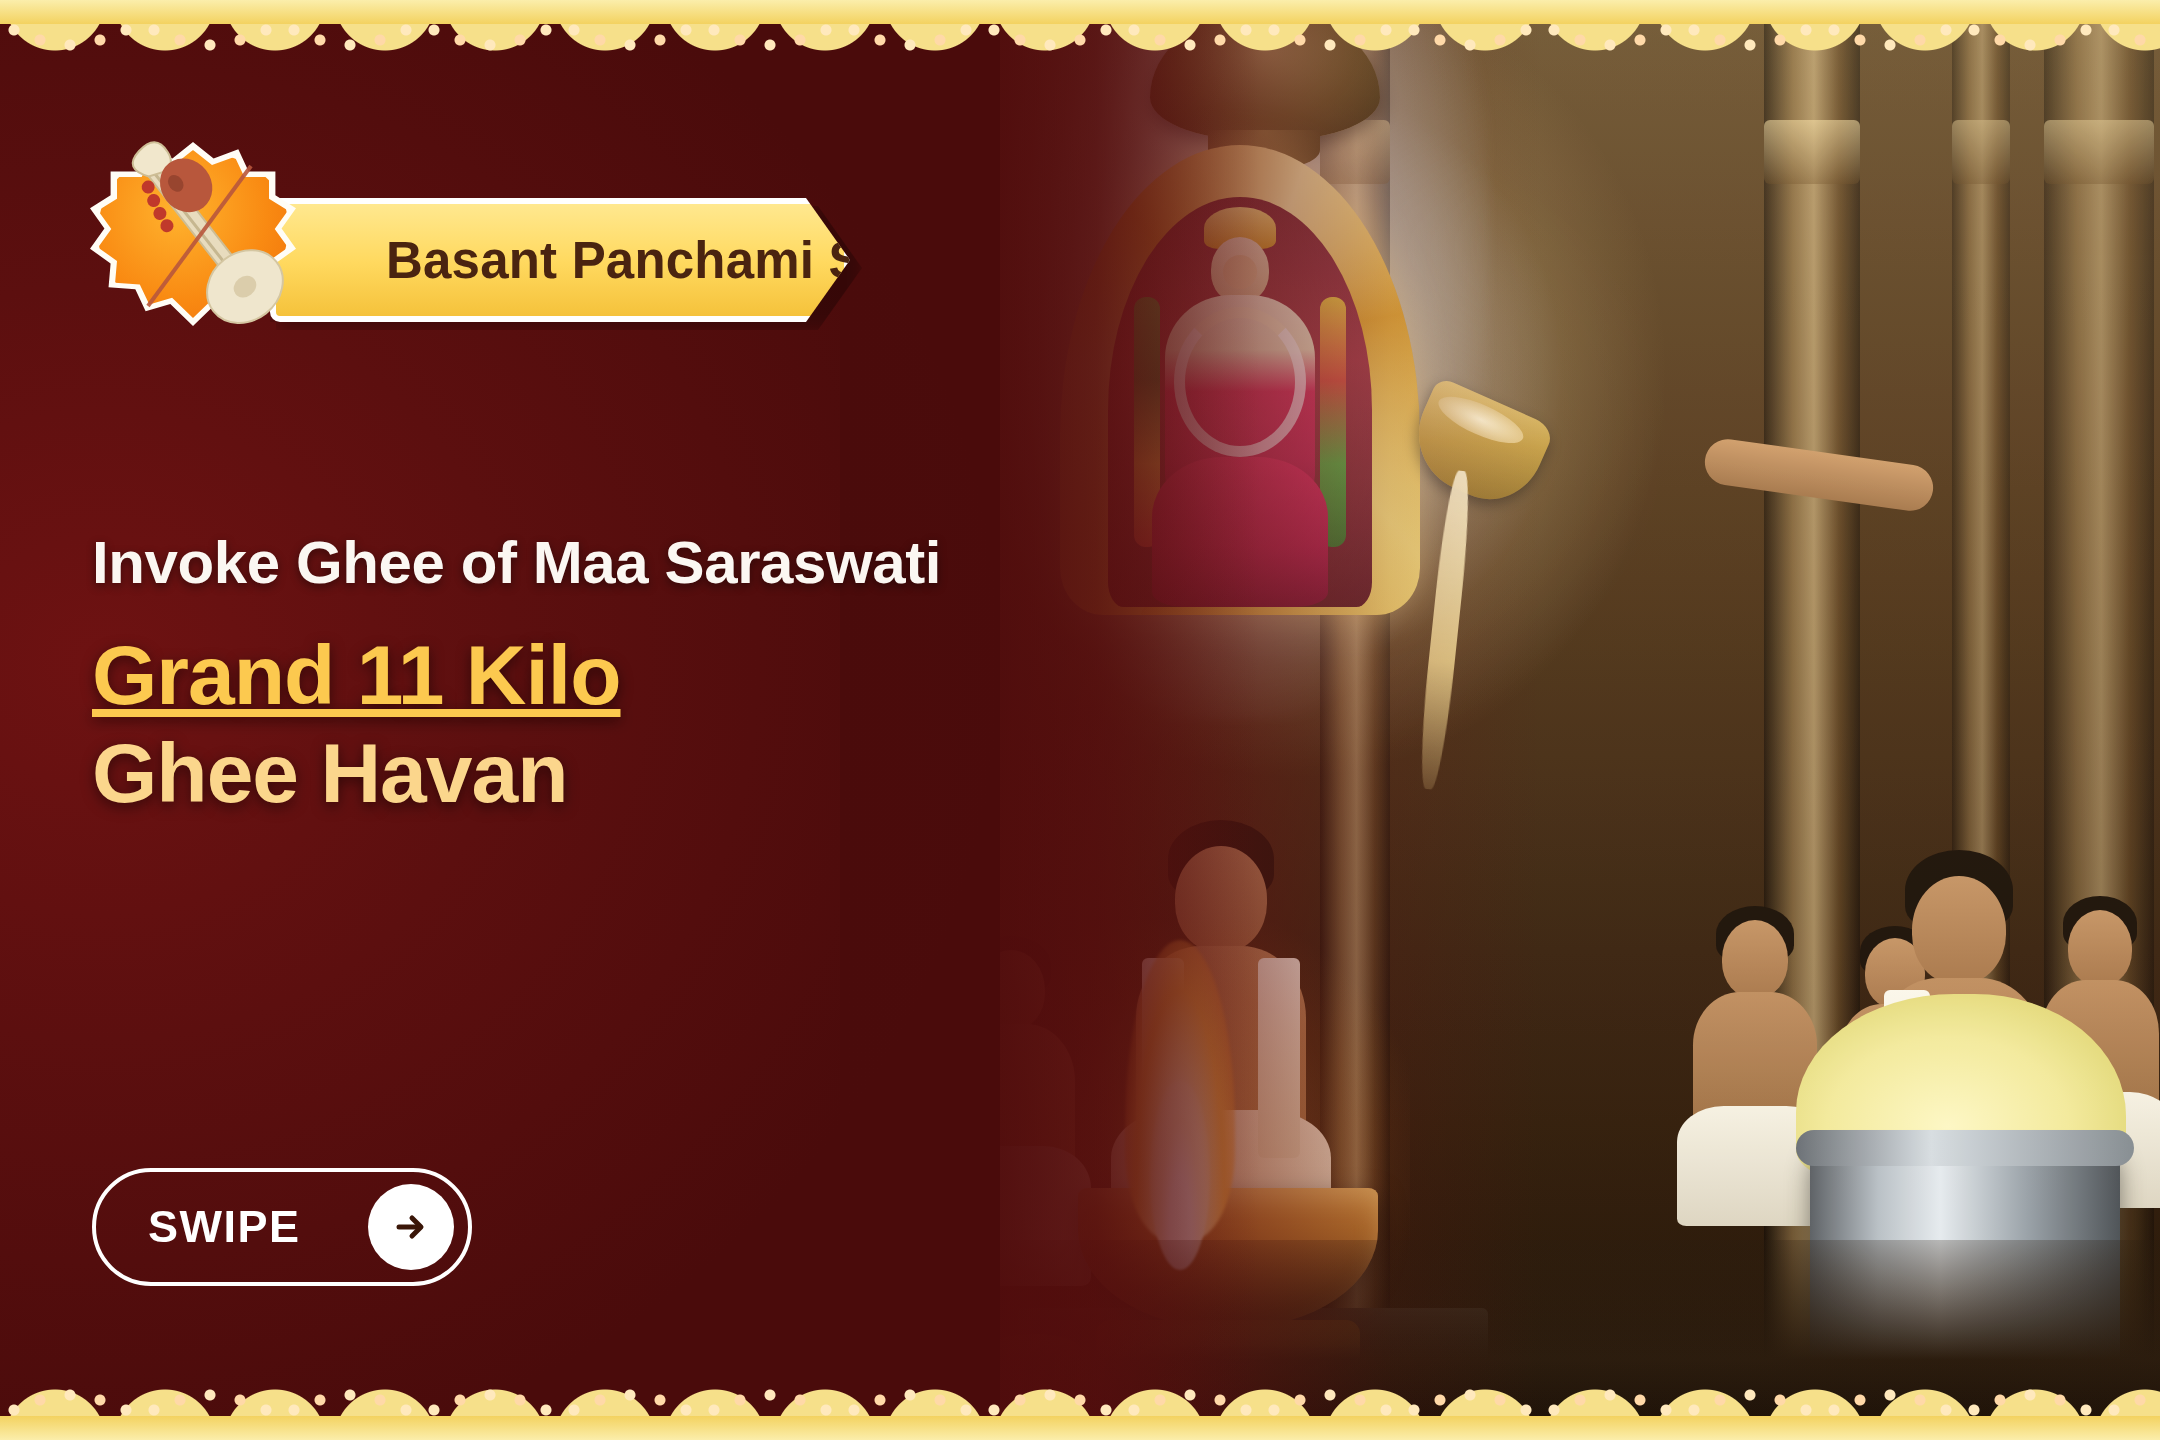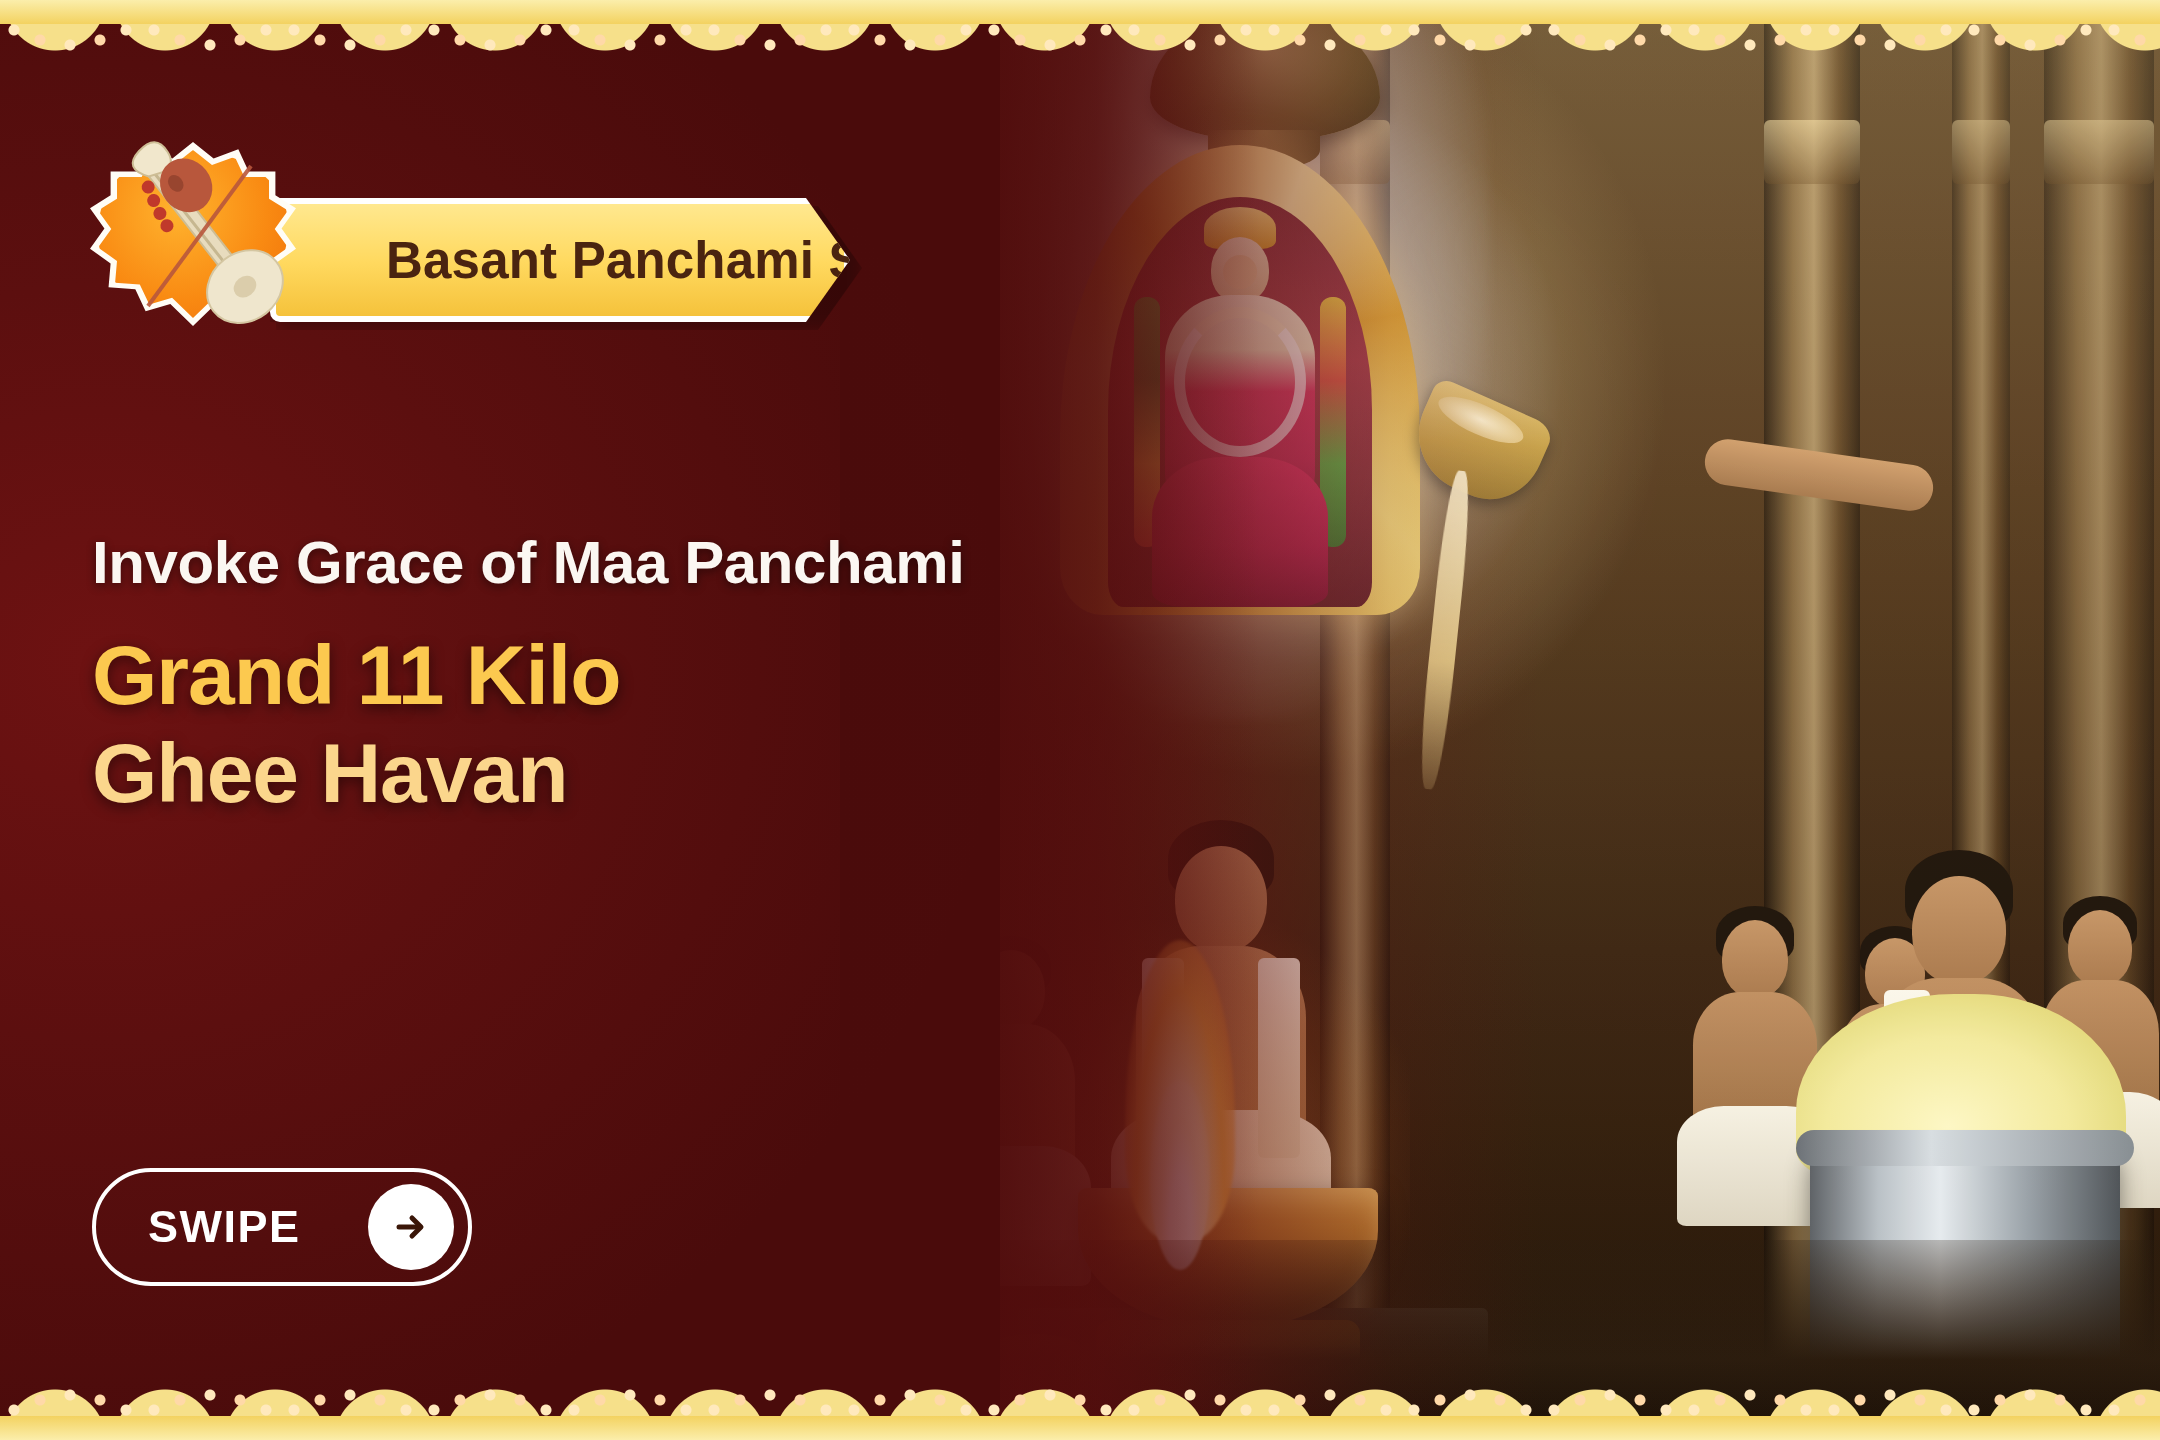--- a/index.html
+++ b/index.html
@@ -323,21 +323,21 @@
     font-size:60px; line-height:1.25; font-weight:bold;
     color:#fbf7f2; letter-spacing:-.4px;
     text-shadow:0 3px 10px rgba(0,0,0,.45);
   }
   .head-gold{
     margin-top:26px;
     font-size:84px; line-height:1.17; font-weight:bold;
     letter-spacing:-1px;
     text-shadow:0 4px 14px rgba(0,0,0,.5);
   }
-  .gold-1{ color:#fcc94f; display:block; }
+  .gold-1{ color:#fcc94f; display:block;text-decoration:underline; }
   .gold-2{ color:#fbd68c; display:block; }
 
   
   .swipe{
     position:absolute; left:92px; top:1168px; z-index:22;
     width:380px; height:118px;
     border:4px solid #ffffff;
     border-radius:60px;
     display:flex; align-items:center; justify-content:space-between;
     padding:0 14px 0 52px;
@@ -505,21 +505,21 @@
       <path d="M60 178 Q110 110 163 38" stroke="#b8573c" stroke-width="4" fill="none" opacity=".9"></path>
     </svg>
   </div>
 
   <div class="ribbon-shadow"></div>
   <div class="ribbon">
     <span class="ribbon-text">Basant Panchami Special</span>
   </div>
 
   <div class="headline">
-    <div class="head-white">Invoke Grace of Maa Panchami</div>
+    <div class="head-white">Invoke Ghee of Maa Saraswati</div>
     <div class="head-gold">
       <span class="gold-1">Grand 11 Kilo</span>
       <span class="gold-2">Ghee Havan</span>
     </div>
   </div>
 
   <div class="swipe">
     <span class="swipe-label">SWIPE</span>
     <span class="swipe-circle">
       <svg width="44" height="44" viewBox="0 0 44 44">

